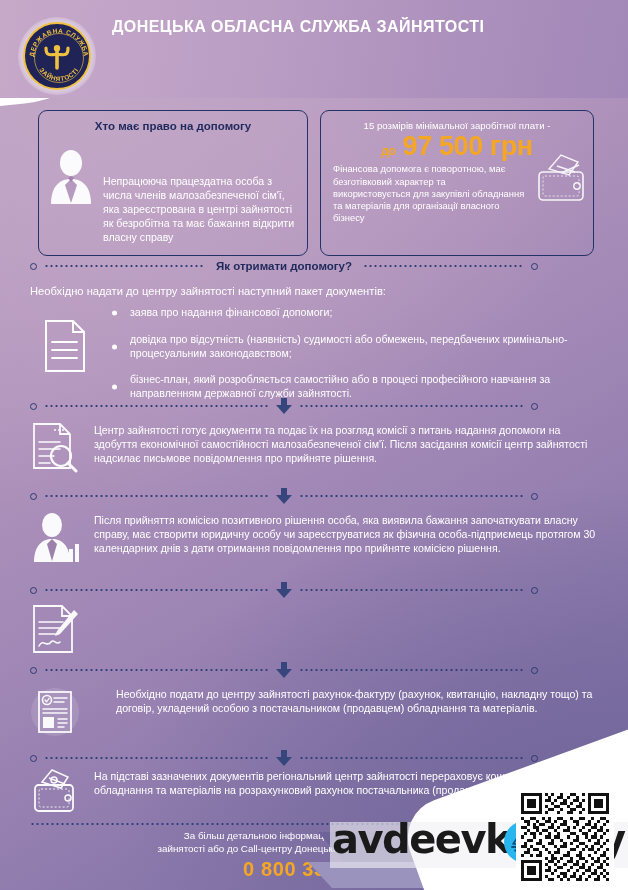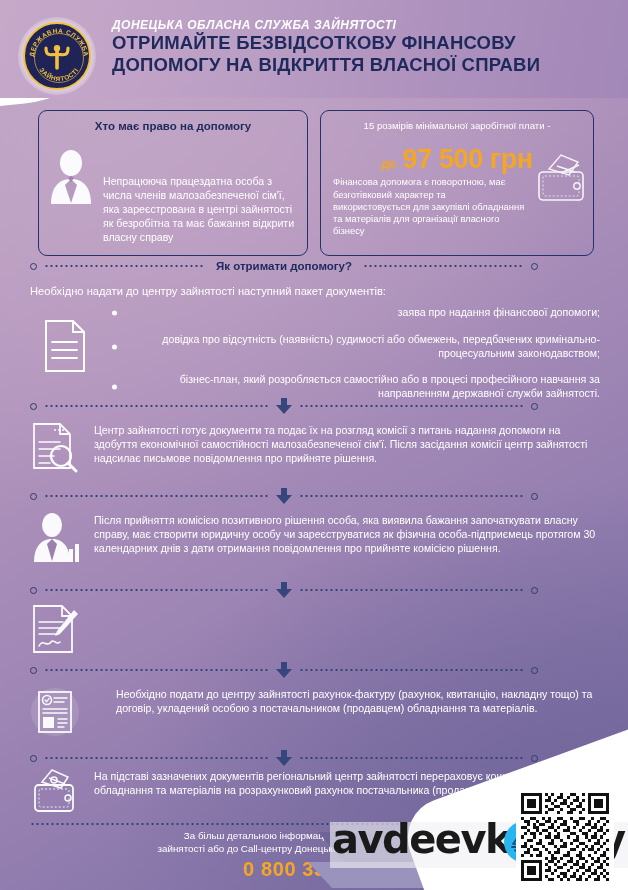--- a/index.html
+++ b/index.html
@@ -65,22 +65,22 @@
     position:absolute; left:50%; top:50%; transform:translate(-50%,-50%);
     width:34px; height:34px;
   }
   .logo-arc {
     position:absolute; left:0; top:0; width:68px; height:68px;
     font-size:5.2px; font-weight:bold; color:#f0c040; letter-spacing:.3px;
   }
 
   .head-text { position:absolute; left:112px; top:18px; right:10px; }
   .head-sub {
-    font-size:12px; font-weight:bold; color:#ffffff; letter-spacing:.45px;
-    white-space:nowrap;font-style:italic;
+    font-size:16px; font-weight:bold; color:#ffffff; letter-spacing:.45px;
+    margin-bottom:8px; white-space:nowrap;
   }
   .head-title {
     font-size:18.5px; font-weight:bold; color:#1f2a5c; line-height:1.18;
     letter-spacing:.2px;
   }
 
   
   .boxes { position:absolute; left:38px; top:110px; width:624px; display:flex; gap:12px; }
   .ibox {
     border:1.6px solid #233367; border-radius:9px; padding:9px 12px 10px 12px;
@@ -91,21 +91,21 @@
   .ibox h3 {
     font-size:11.5px; font-weight:bold; color:#1f2a5c; text-align:center;
     margin-bottom:5px;
   }
   .ibox p { font-size:10.6px; color:#ffffff; line-height:1.32; }
   .ibox.left p { padding-left:52px;margin-top:43px; }
   .person-icon {
     position:absolute; left:6px; top:36px; width:52px; height:58px; opacity:.95;
   }
   .ibox.right .sub {
-    font-size:9.6px; color:#ffffff; text-align:center; margin-bottom:14px;
+    font-size:9.6px; color:#ffffff; text-align:center; margin-bottom:1px;
   }
   .amount {
     text-align:center; color:#f5a623; font-weight:bold; font-size:27px;
     line-height:1.05; letter-spacing:-.4px; margin:0 0 3px 0;
   }
   .amount .pre { font-size:12px; font-weight:bold; }
   .ibox.right .note { font-size:9.4px; color:#ffffff; line-height:1.3; padding-right:56px; }
   .wallet-icon { position:absolute; right:4px; top:42px; width:58px; height:52px; opacity:.9; }
 
   
@@ -132,21 +132,21 @@
     content:""; position:absolute; left:0; top:7px; width:0;height:0;
     border-left:8px solid transparent; border-right:8px solid transparent;
     border-top:9px solid #36457c;
   }
 
   
   .lead {
     position:absolute; left:30px; font-size:11.2px; color:#ffffff;
   }
   .doc-icon { position:absolute; left:42px; width:46px; height:56px; }
-  .bullets { position:absolute; left:108px; width:492px;text-align:right; }
+  .bullets { position:absolute; left:108px; width:492px; }
   .bullets li {
     list-style:none; position:relative; padding-left:22px;
     font-size:10.6px; color:#ffffff; line-height:1.3; margin-bottom:13px;
   }
   .bullets li::before {
     content:""; position:absolute; left:4px; top:50%; transform:translateY(-50%);
     width:5px; height:5px; border-radius:50%; background:#ffffff;
   }
 
   
@@ -213,24 +213,20 @@
           </text>
           <text font-size="6.4" font-weight="bold" fill="#f0c040" letter-spacing="0.6" font-family="Liberation Sans, sans-serif">
             <textPath href="#arcBot" startOffset="50%" text-anchor="middle">ЗАЙНЯТОСТІ</textPath>
           </text>
         </svg>
       </div>
     </div>
 
     <div class="head-text">
       <div class="head-sub">ДОНЕЦЬКА ОБЛАСНА СЛУЖБА ЗАЙНЯТОСТІ</div>
-      <div class="head-title">
-        <div>ОТРИМАЙТЕ БЕЗВІДСОТКОВУ ФІНАНСОВУ</div>
-        <div>ДОПОМОГУ НА ВІДКРИТТЯ ВЛАСНОЇ СПРАВИ</div>
-      </div>
     </div>
   </div>
 
   <div class="boxes">
 
     <div class="ibox left">
       <h3>Хто має право на допомогу</h3>
       <svg class="person-icon" viewBox="0 0 52 58">
         <ellipse cx="26" cy="16" rx="11" ry="13" fill="#ffffff"></ellipse>
         <path d="M6 57 C6 40 14 32 26 32 C38 32 46 40 46 57 Z" fill="#ffffff"></path>

